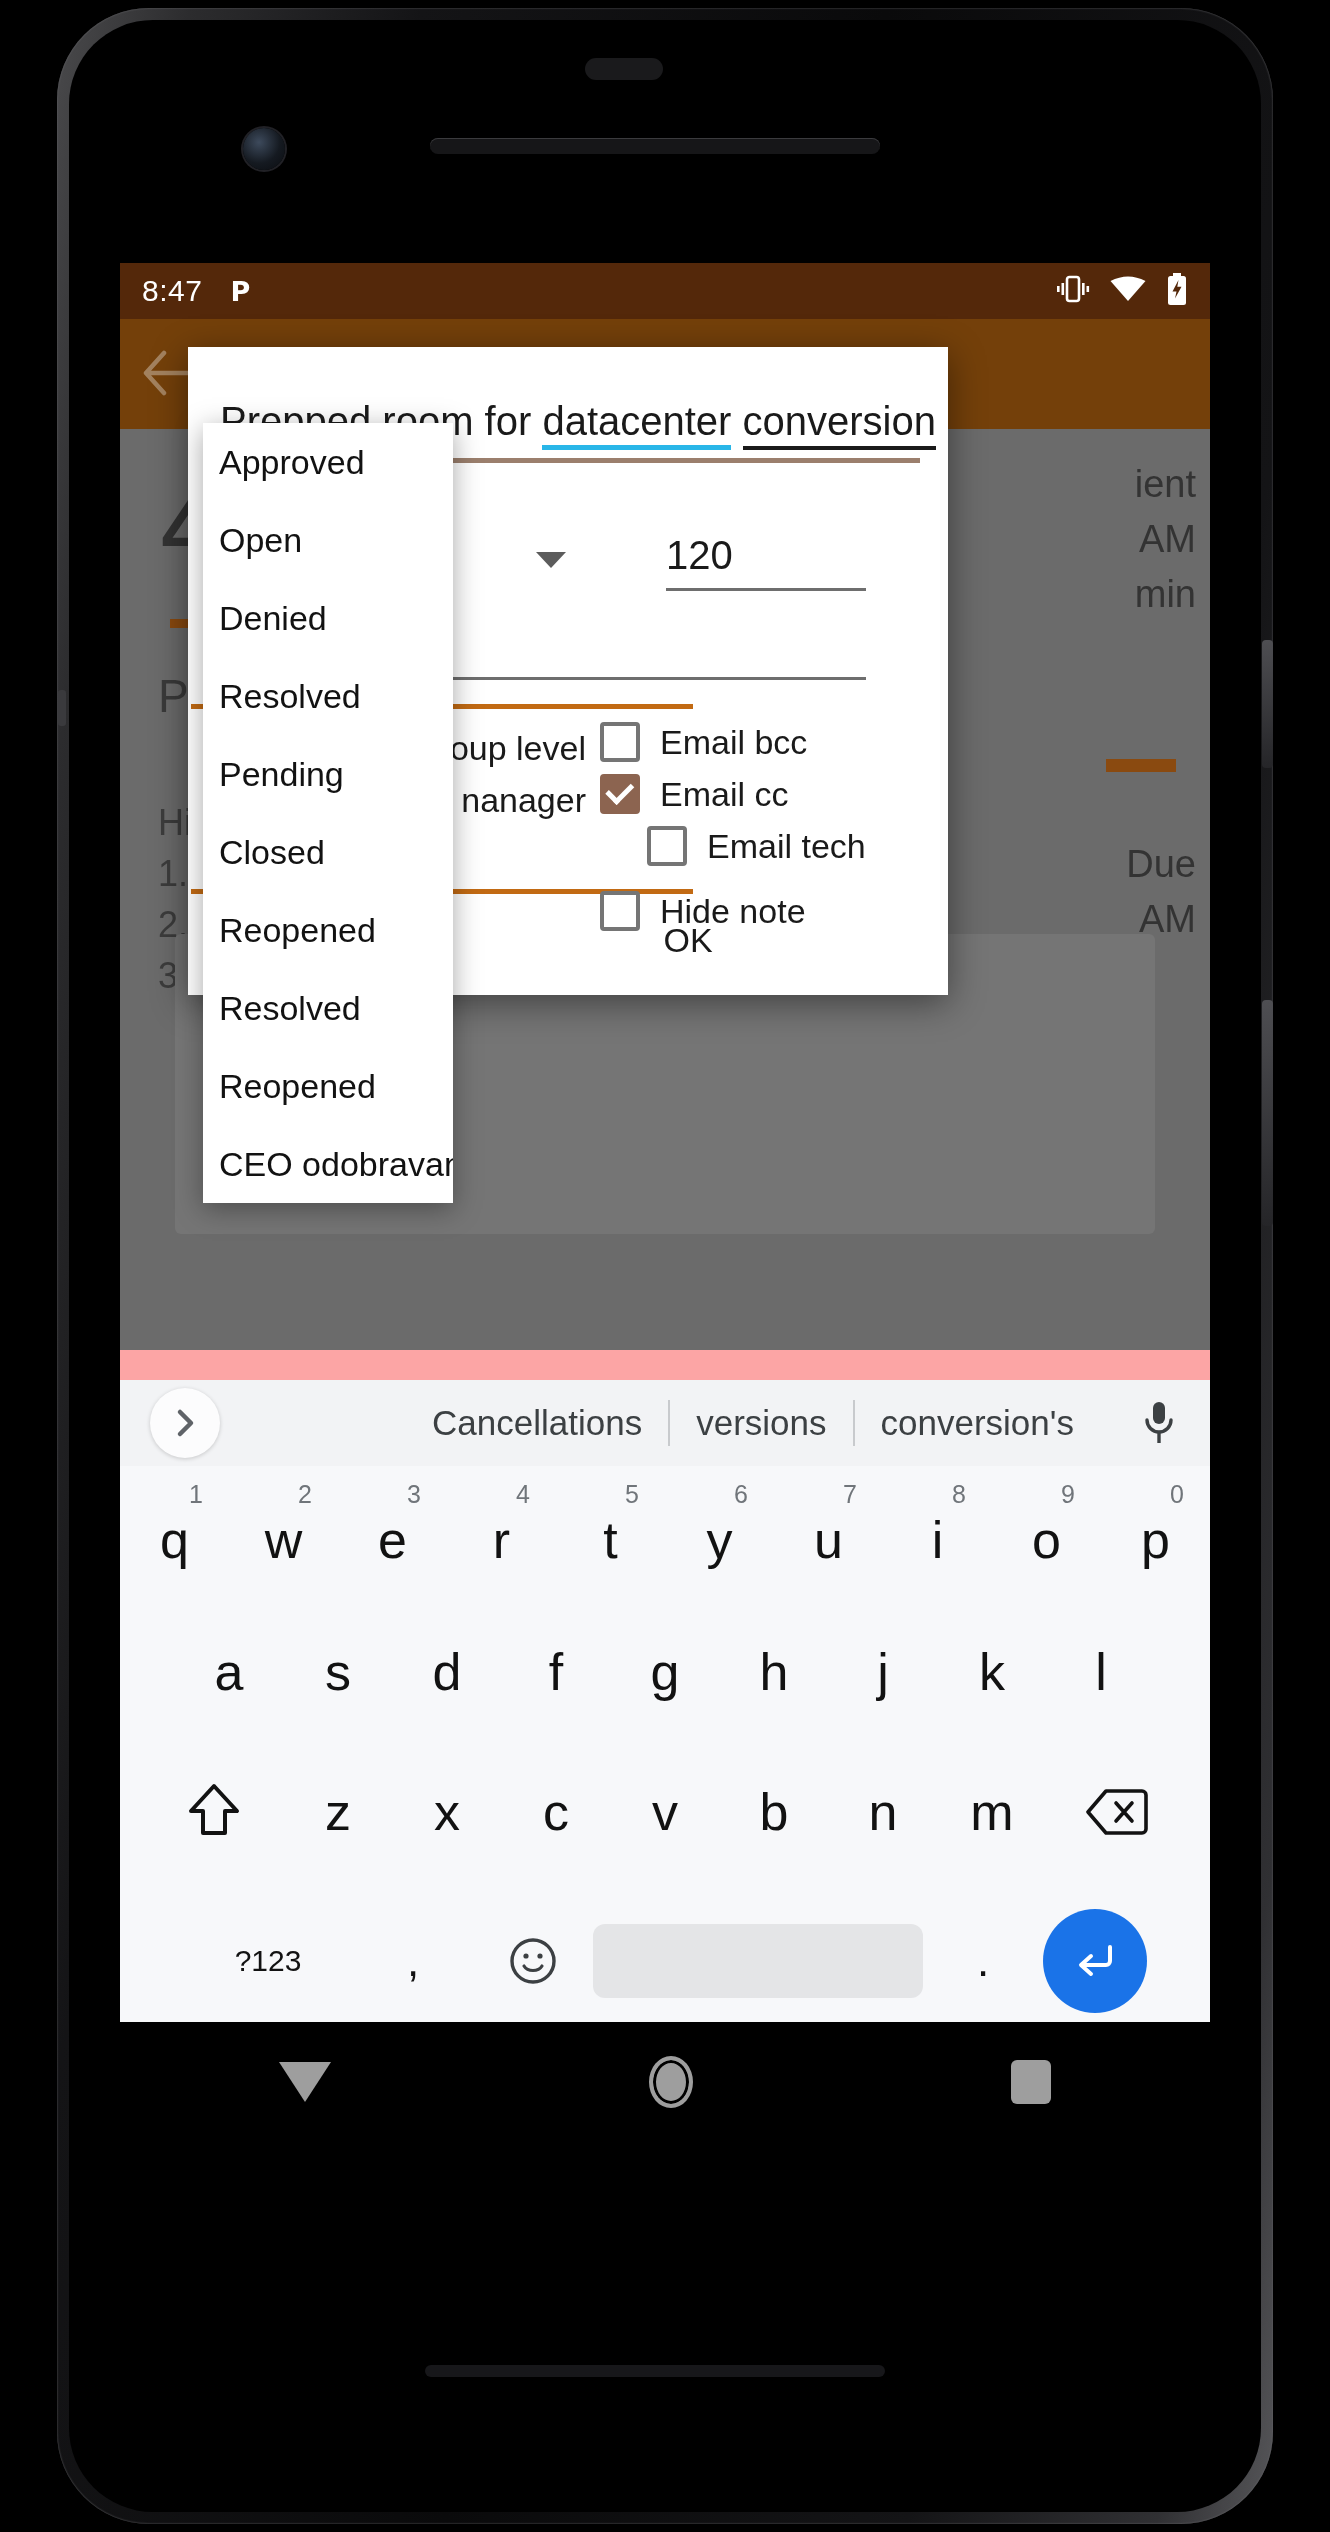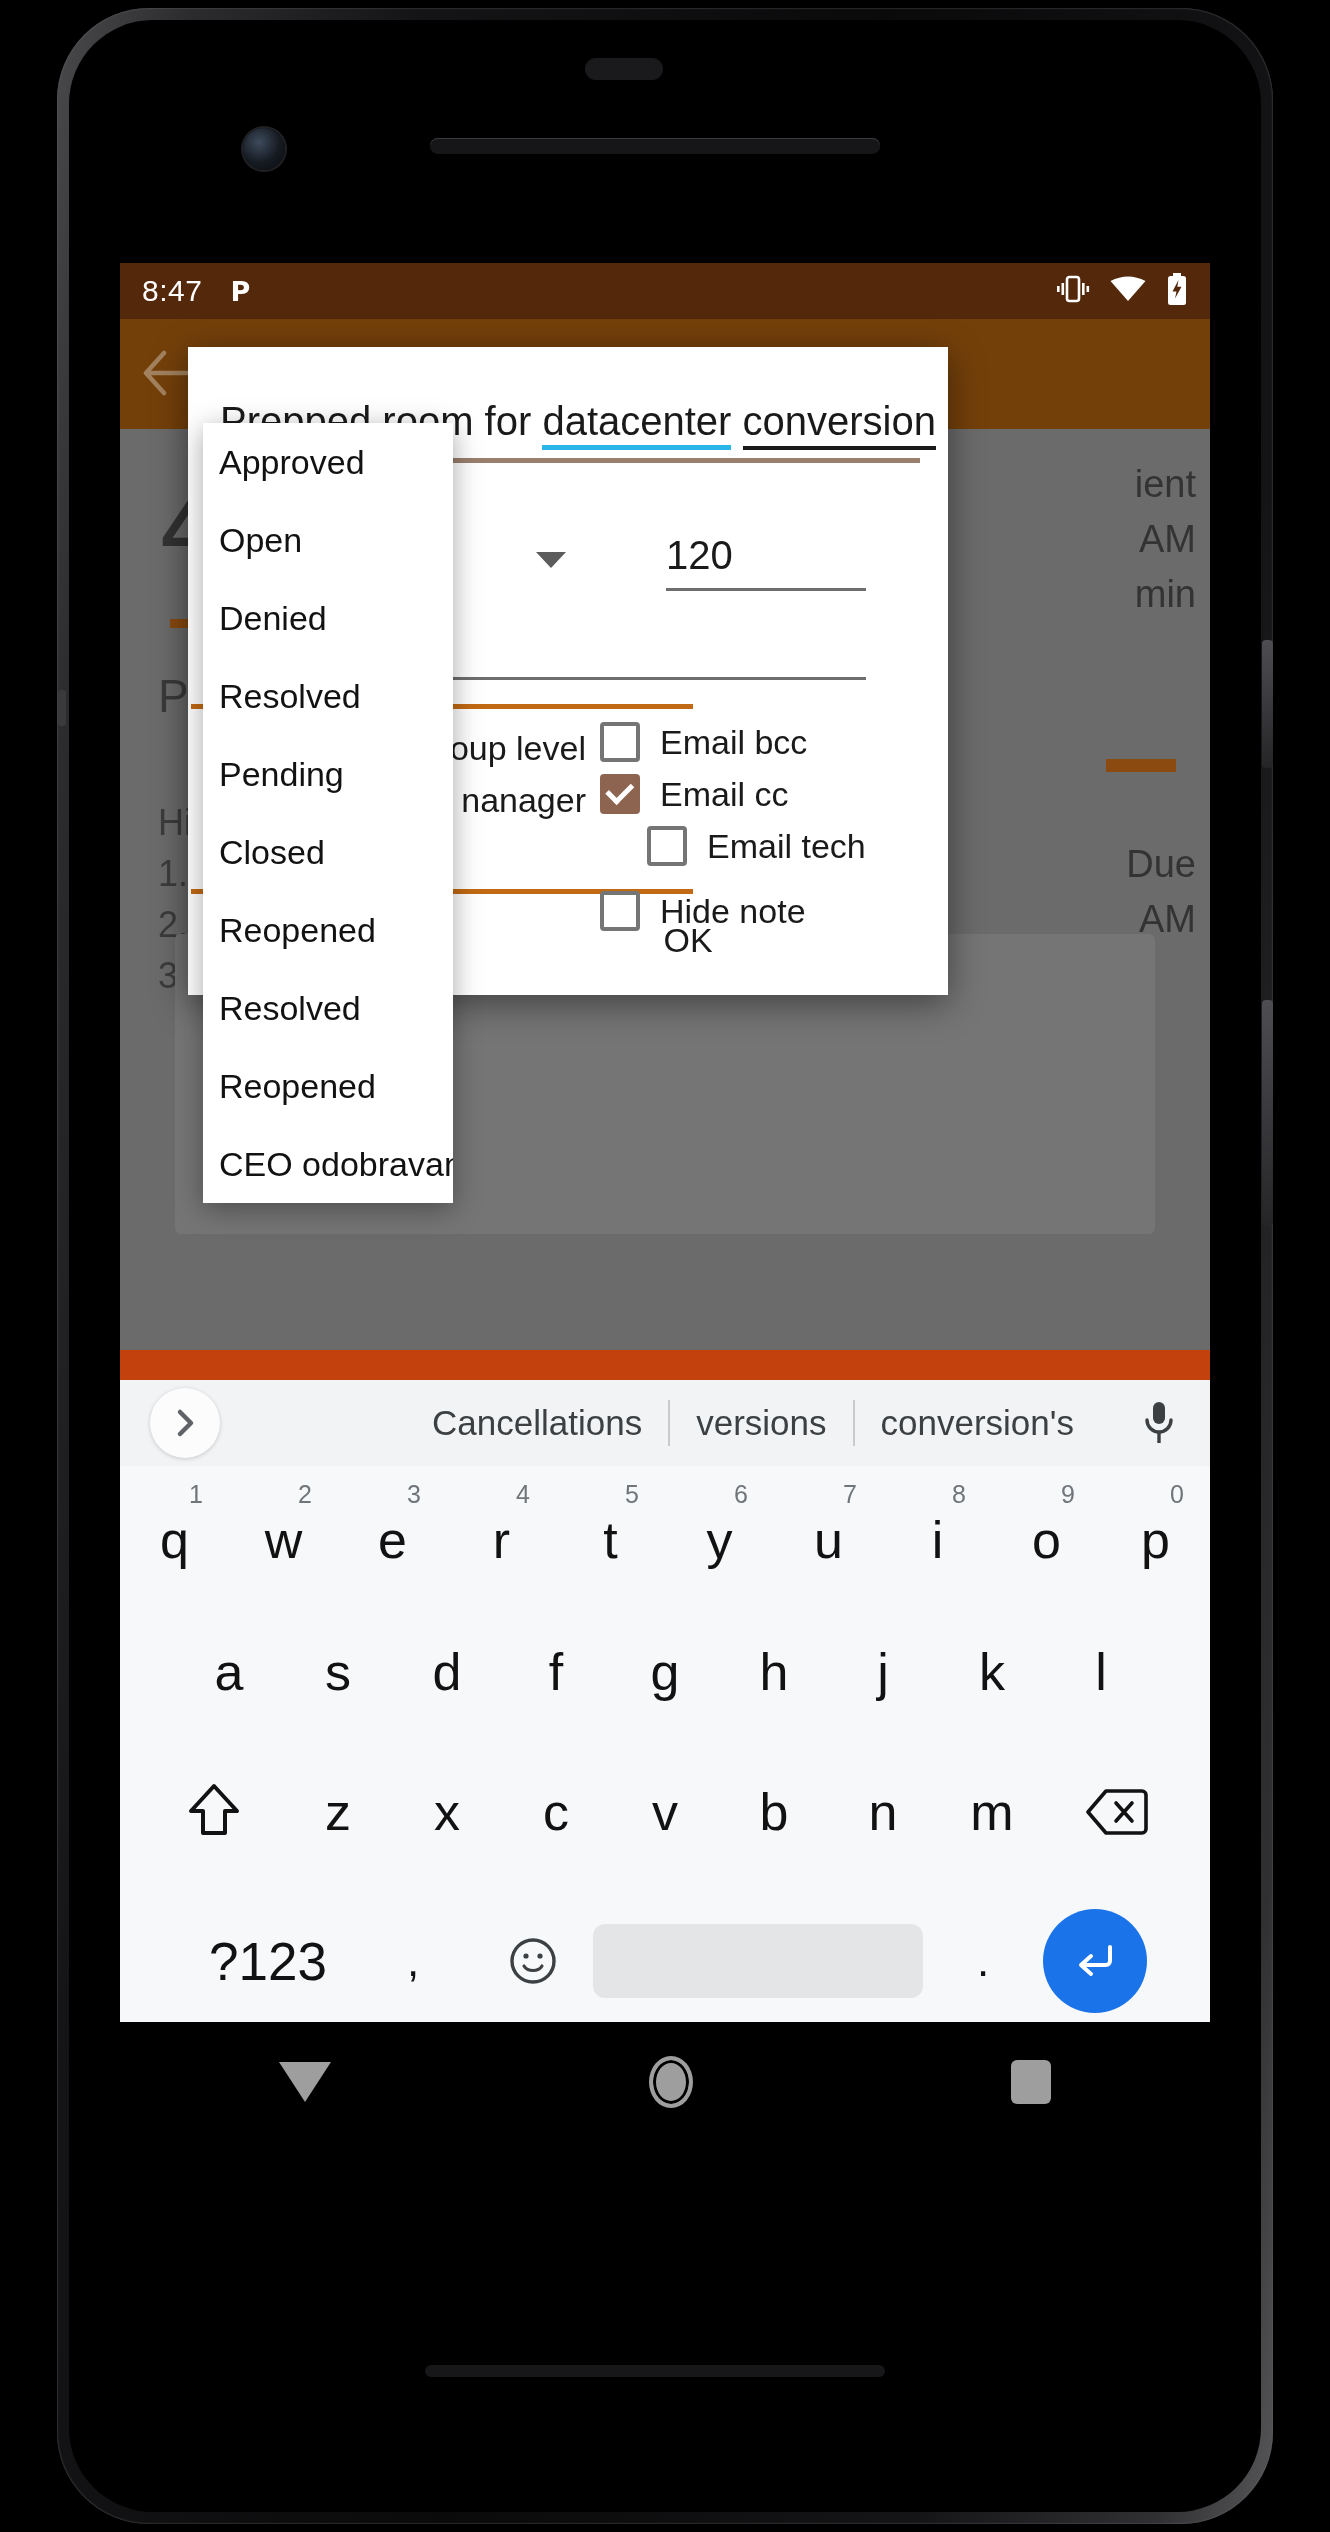--- a/index.html
+++ b/index.html
@@ -20,21 +20,21 @@
   }
   #phone-bezel {
     position: absolute; left: 69px; top: 20px;
     width: 1192px; height: 2492px;
     border-radius: 84px;
     background: #000;
   }
   #phone-screen {
     position: absolute; left: 120px; top: 263px;
     width: 1090px; height: 1759px;
-    background: #c2410c;
+    background: #fca5a5;
     overflow: hidden;
   }
   
   #earpiece {
     position: absolute; left: 430px; top: 138px;
     width: 450px; height: 16px; border-radius: 8px;
     background: #161618; box-shadow: 0 1px 0 #3b3b3e inset;
   }
   #front-camera {
     position: absolute; left: 243px; top: 128px;
@@ -206,21 +206,21 @@
     display: flex; align-items: center; justify-content: center;
     font-size: 52px; color: #121212; font-weight: 400;
   }
   .key .num {
     position: absolute; top: 6px; right: 26px;
     font-size: 25px; color: #70757a; font-weight: 400;
   }
   #row2 .key { width: 109px; }
   #row3 .key { width: 109px; }
   .wide-key { width: 140px; display:flex; align-items:center; justify-content:center; height:132px;}
-  #key-123 { width: 170px; font-size: 53px; }
+  #key-123 { width: 170px; font-size: 30px; }
   #key-comma { width: 120px; font-size: 44px; }
   #key-emoji { width: 120px; }
   #key-space {
     width: 330px; height: 74px; background: #e4e5e7; border-radius: 12px;
   }
   #key-period { width: 120px; font-size: 44px; }
   #key-enter {
     width: 104px; height: 104px; border-radius: 50%; background: #1a73e8;
     display: flex; align-items: center; justify-content: center;
   }

